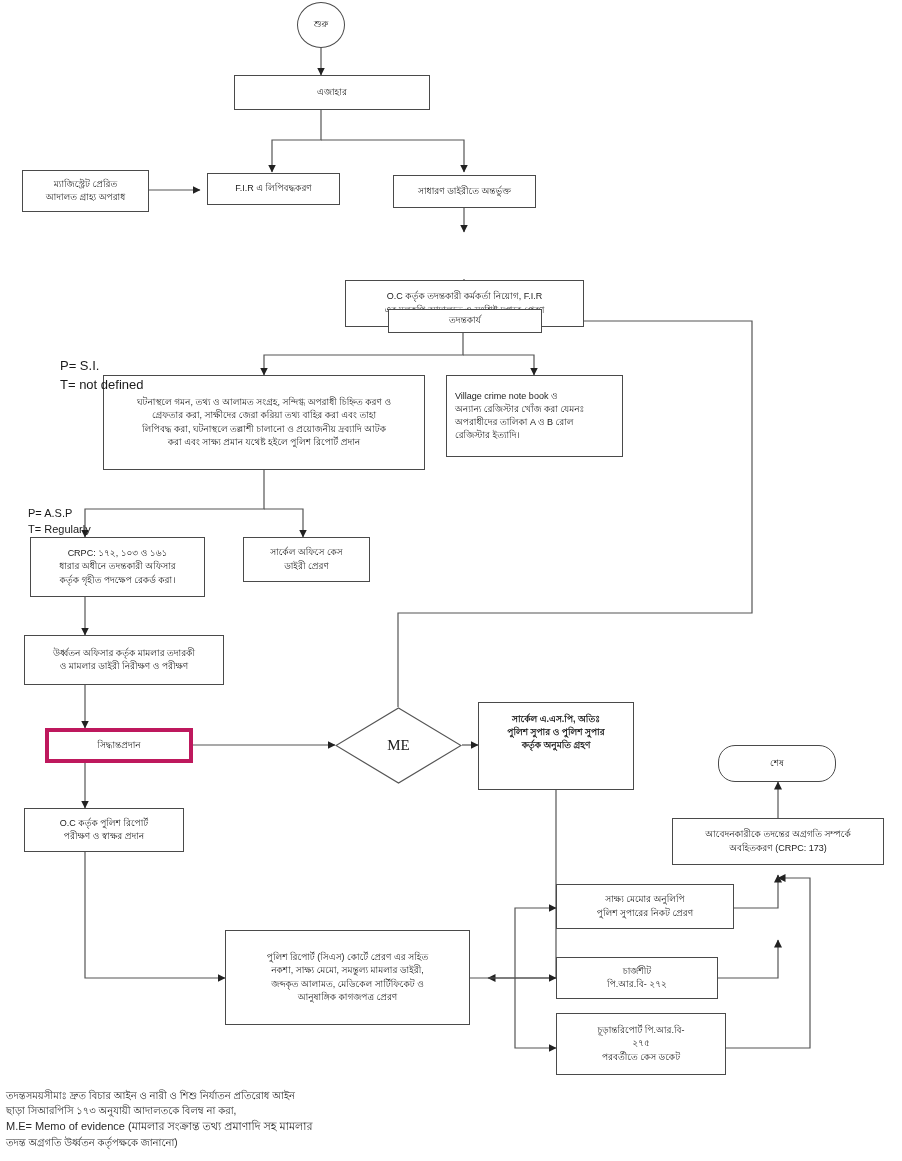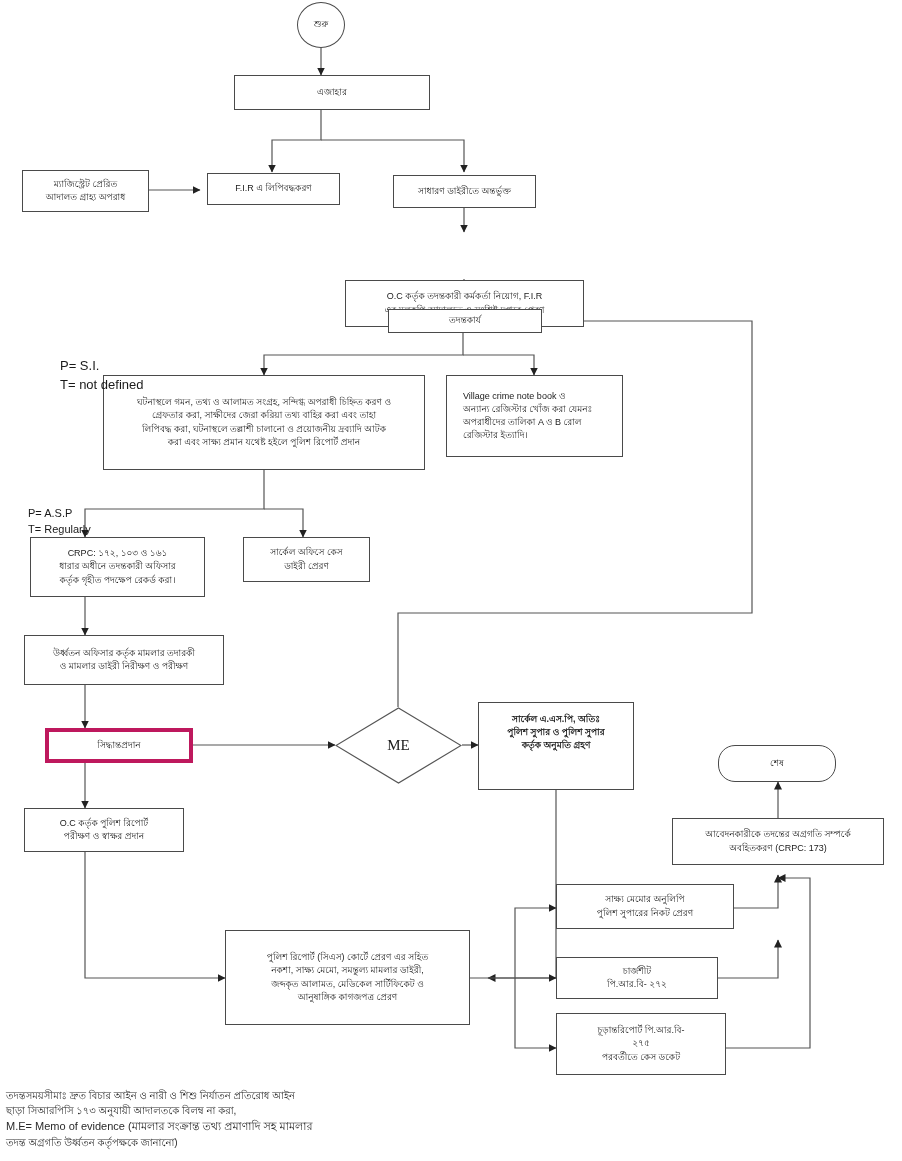--- a/index.html
+++ b/index.html
@@ -173,21 +173,21 @@
     <span class="txt bn">তদন্তকার্য</span>
   </div>
 
   <div class="node" style="left:103px; top:375px; width:322px; height:95px; font-size:9px; white-space:pre-line;">
     <span class="txt bn">ঘটনাস্থলে গমন, তথ্য ও আলামত সংগ্রহ, সন্দিগ্ধ অপরাধী চিহ্নিত করণ ও
 গ্রেফতার করা, সাক্ষীদের জেরা করিয়া তথ্য বাহির করা এবং তাহা
 লিপিবদ্ধ করা, ঘটনাস্থলে তল্লাশী চালানো ও প্রয়োজনীয় দ্রব্যাদি আটক
 করা এবং সাক্ষ্য প্রমান যথেষ্ট হইলে পুলিশ রিপোর্ট প্রদান</span>
   </div>
 
-  <div class="node" style="left:446px; top:375px; width:177px; height:82px; font-size:9px; white-space:pre-line; justify-content:flex-start; text-align:left; padding-left:16px;">
+  <div class="node" style="left:446px; top:375px; width:177px; height:82px; font-size:9px; white-space:pre-line; justify-content:flex-start; text-align:left; padding-left:8px;">
     <span class="txt bn" style="text-align:left;">Village crime note book ও
 অন্যান্য রেজিস্টার খোঁজ করা যেমনঃ
 অপরাধীদের তালিকা A ও B রোল
 রেজিস্টার ইত্যাদি।</span>
   </div>
 
   <div class="node" style="left:30px; top:537px; width:175px; height:60px; font-size:9px; white-space:pre-line;">
     <span class="txt bn">CRPC: ১৭২, ১০৩ ও ১৬১
 ধারার অধীনে তদন্তকারী অফিসার
 কর্তৃক গৃহীত পদক্ষেপ রেকর্ড করা।</span>

